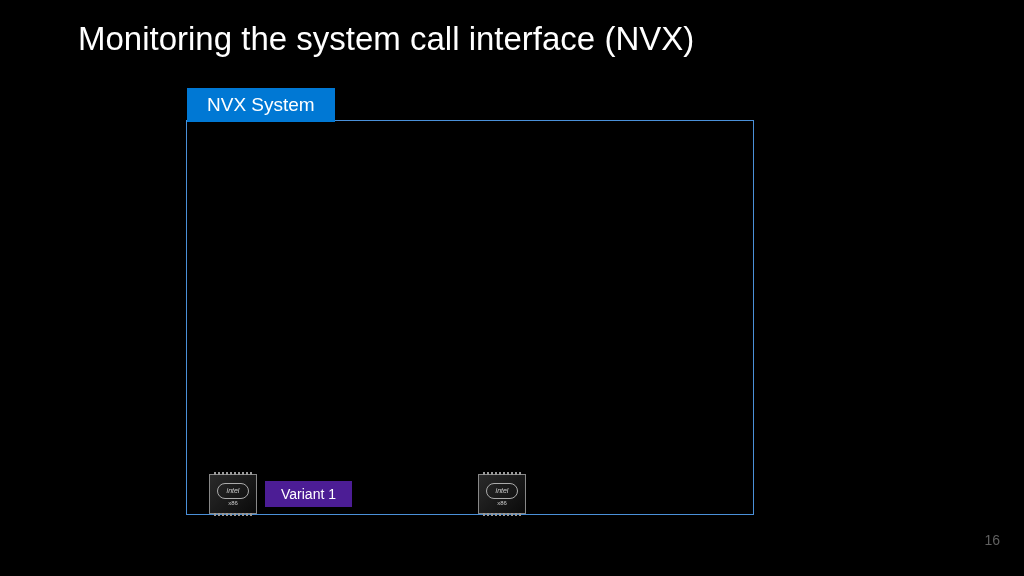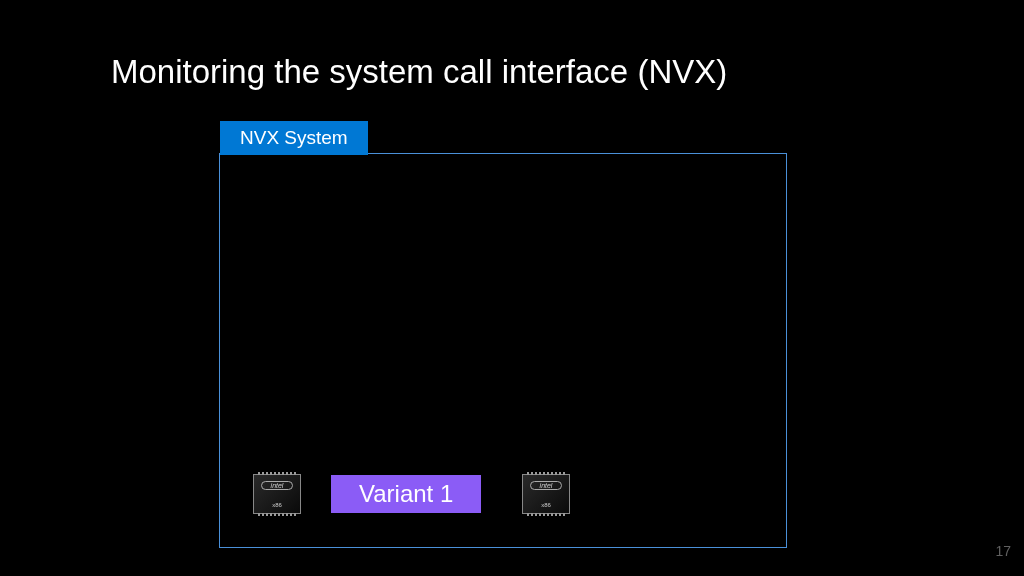--- a/index.html
+++ b/index.html
@@ -1,16 +1,16 @@
 <!DOCTYPE html>
 <html><head>
   <meta charset="utf-8">
   <style>
     * {
-      margin: 11px;
+      margin: 0;
       padding: 0;
       box-sizing: border-box;
     }
     body {
       width: 1024px;
       height: 576px;
       background: #000000;
       font-family: 'Segoe UI', Arial, sans-serif;
       position: relative;
       overflow: hidden;
@@ -96,24 +96,24 @@
       color: #ccc;
       font-size: 7px;
       font-style: italic;
     }
     .chip-sub {
       color: #ccc;
       font-size: 6px;
       margin-top: 1px;
     }
     .variant-label {
-      background: #8b5cf6;
+      background: #4c1d95;
       color: #ffffff;
-      padding: 5px 28px;
-      font-size: 24px;
+      padding: 5px 16px;
+      font-size: 14px;
       font-weight: 400;
     }
     .slide-number {
       position: absolute;
       bottom: 28px;
       right: 24px;
       color: #606060;
       font-size: 14px;
     }
   </style>
@@ -134,13 +134,13 @@
   <div class="variant-label">Variant 1</div>
 </div>
 
 <div class="variant-group variant-group-2">
   <div class="chip-icon">
     <div class="chip-inner">intel</div>
     <div class="chip-sub">x86</div>
   </div>
 </div>
 
-<div class="slide-number">17</div>
+<div class="slide-number">16</div>
 
 </body></html>

